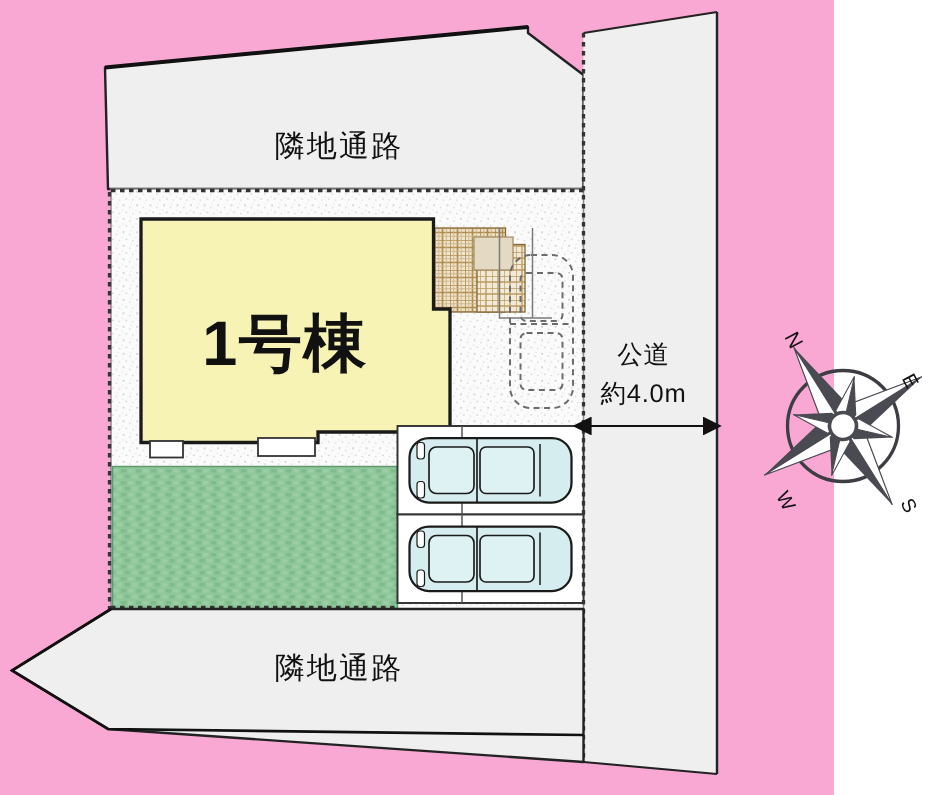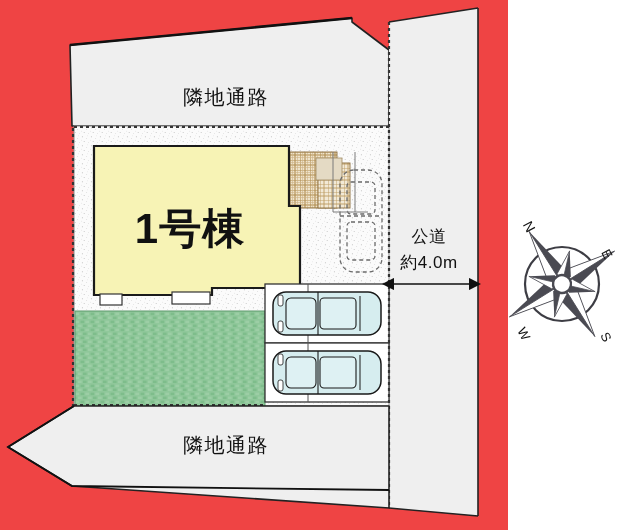--- a/index.html
+++ b/index.html
@@ -1,18 +1,18 @@
 <!DOCTYPE html>
 <html><head>
 <meta charset="utf-8">
 <style>
   html,body{margin:0;padding:0;background:#ffffff;}
   body{width:620px;height:530px;overflow:hidden;
        font-family:"Liberation Sans","DejaVu Sans",sans-serif;}
-  #stage{position:relative;width:508px;height:530px;background:#ef4444;}
+  #stage{position:relative;width:556px;height:530px;background:#f9a8d4;}
   #stage svg{position:absolute;left:0;top:0;display:block;}
   .lbl{font-family:"Liberation Sans","DejaVu Sans",sans-serif;fill:#111;}
 </style>
 </head>
 <body>
 
 <div id="stage">
 <svg width="620" height="530" viewBox="0 0 620 530" xmlns="http://www.w3.org/2000/svg">
 
   <defs>

